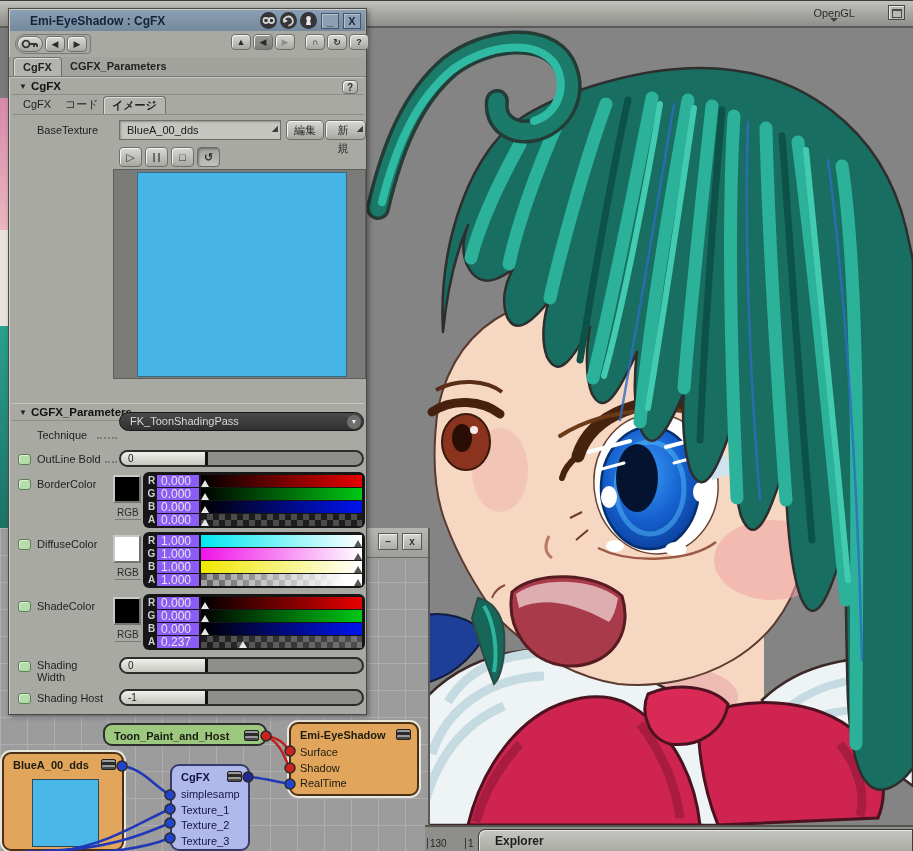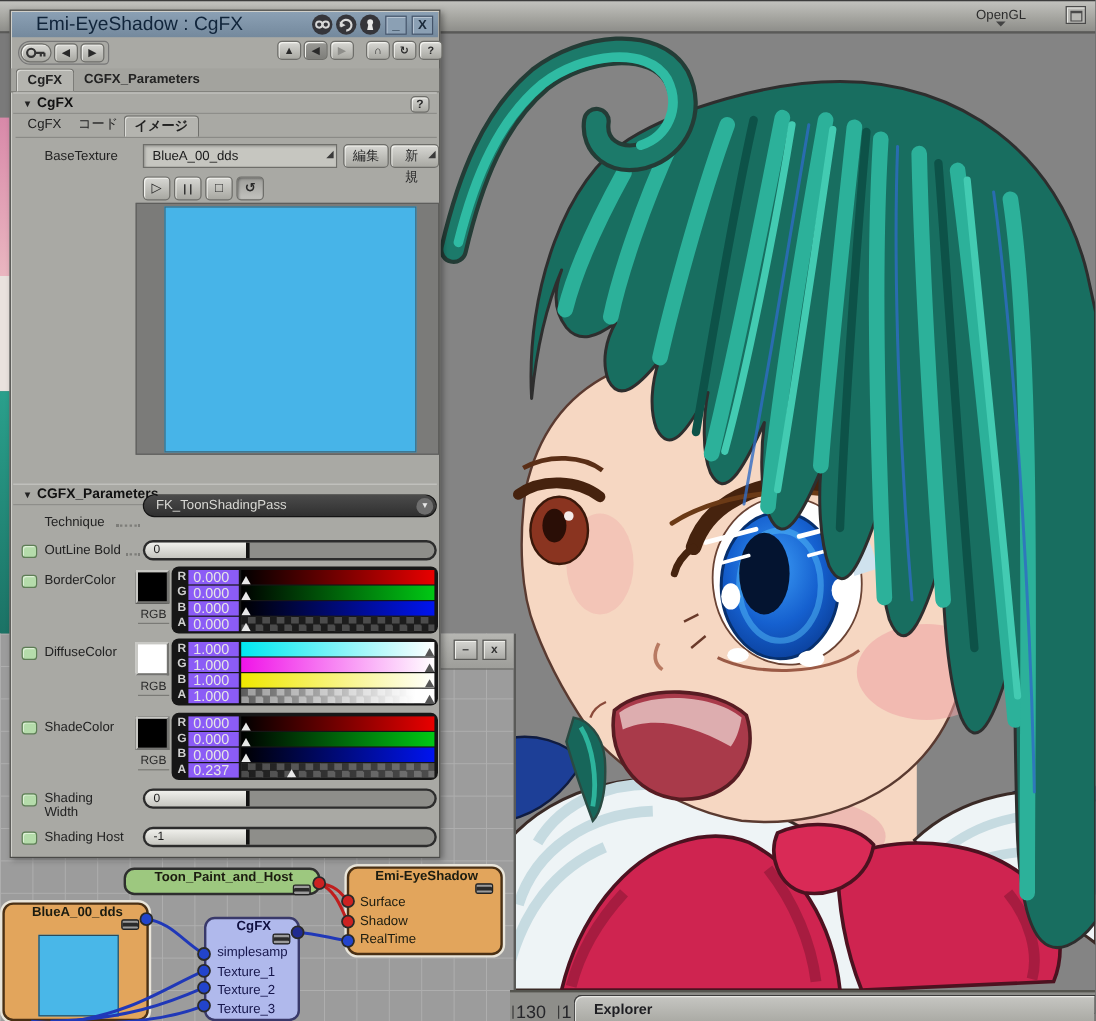--- a/index.html
+++ b/index.html
@@ -27,47 +27,47 @@
     background-color:#9c9c9c;
     background-image:linear-gradient(#aeaeae 1px,transparent 1px),linear-gradient(90deg,#aeaeae 1px,transparent 1px);
     background-size:27px 27px;border-right:2px solid #5a5a58;z-index:1;}
   .ng-corner{position:absolute;right:0;top:0;width:62px;height:30px;background:linear-gradient(#b6b6b2,#9e9e9a);
     border-bottom:1px solid #6a6a68;border-left:1px solid #6a6a68;}
   .mini-btn{position:absolute;top:5px;width:20px;height:17px;border:1px solid #5a5a58;background:linear-gradient(#d6d6d2,#aaaaa6);
     box-shadow:inset 1px 1px 0 #f0f0ec;font-size:10px;font-weight:bold;color:#333;text-align:center;line-height:15px;}
 
   
   .node{position:absolute;border-radius:9px;font-size:11px;color:#1c1c10;z-index:2;}
-  .node .titlebar{display:flex;align-items:center;height:21px;padding:0 6px 0 9px;font-weight:bold;flex-direction:column;}
+  .node .titlebar{display:flex;align-items:center;height:21px;padding:0 6px 0 9px;font-weight:bold;}
   .burger{margin-left:auto;width:15px;height:11px;border-radius:2px;background:#4a4a4a;box-shadow:inset 0 2px 0 #9a9a9a,inset 0 5px 0 #2a2a2a,inset 0 7px 0 #9a9a9a;border:1px solid #222;}
   .node-toon{left:103px;top:723px;width:164px;height:23px;background:#9dc87f;border:2px solid #2e2e2e;}
   .node-emi{left:289px;top:722px;width:130px;height:74px;background:#e2a55c;border:2px solid #4a3014;box-shadow:0 0 0 2px #e9e5da;}
   .node-emi .port,.node-cgfx .port{height:15.5px;line-height:15.5px;padding-left:9px;}
   .node-bluea{left:2px;top:752px;width:122px;height:99px;background:#e2a55c;border:2px solid #4a3014;box-shadow:0 0 0 2px #e9e5da;}
   .thumb{position:absolute;left:28px;top:25px;width:67px;height:68px;background:#49b7e8;border:1px solid #2a4a5a;}
   .node-cgfx{left:170px;top:764px;width:80px;height:87px;background:#b0b9ec;border:2px solid #39396a;color:#15154a;}
   .node-cgfx .titlebar{color:#101040;}
   .wires{position:absolute;left:0;top:700px;width:430px;height:151px;z-index:3;pointer-events:none;}
 
   
   .bottombar{position:absolute;left:425px;top:825px;width:488px;height:26px;background:#8e8e8a;border-top:2px solid #55554f;z-index:4;}
-  .tl-num{position:absolute;top:11px;font-size:15px;color:#26262a;border-left:1px solid #3a3a3a;padding-left:2px;line-height:11px;}
+  .tl-num{position:absolute;top:11px;font-size:10px;color:#26262a;border-left:1px solid #3a3a3a;padding-left:2px;line-height:11px;}
   .ruler{position:absolute;left:55px;right:0;bottom:0;height:7px;background:#a2a29e;border-top:1px solid #6a6a66;}
   .ruler .tick{position:absolute;bottom:0;width:1px;height:6px;background:#4a4a4a;}
   .ruler .playhead{position:absolute;bottom:0;width:3px;height:7px;background:#d02020;}
   .explorer{position:absolute;left:53px;top:2px;width:435px;height:24px;background:linear-gradient(#c6c6c2,#a8a8a2);
     border:1px solid #3c3c3c;border-bottom:none;border-radius:7px 0 0 0;box-shadow:inset 1px 1px 0 #e6e6e2;}
   .explorer .ttl{font-size:12px;font-weight:bold;color:#1e1e22;padding:4px 0 0 16px;}
 
   
   .pe{position:absolute;left:8px;top:8px;width:359px;height:707px;background:#a9a9a4;
     border:1px solid #4a4a48;box-shadow:2px 2px 5px rgba(0,0,0,.35), inset 1px 1px 0 #cfcfca;z-index:5;font-size:11px;color:#1c1c1c;}
   .pe-title{position:absolute;left:1px;top:1px;right:1px;height:21px;background:linear-gradient(#8ba0b4,#74899d);
     display:flex;align-items:center;padding:0 4px 0 20px;}
-  .pe-title .cap{font-size:16px;font-weight:normal;color:#10243a;}
+  .pe-title .cap{font-size:12px;font-weight:bold;color:#10243a;}
   .tb-ico{width:17px;height:17px;border-radius:9px;background:#35353a;margin-left:3px;position:relative;flex:none;}
   .tb-ico svg{position:absolute;left:0;top:0;}
   .ctl{width:18px;height:16px;margin-left:4px;text-align:center;font-size:11px;font-weight:bold;color:#1a2a3a;line-height:14px;flex:none;}
   .ctl.x{border:1px solid #44546a;background:#8ba0b4;box-shadow:inset 1px 1px 0 #b6c4d2;}
 
   .pe-toolbar{position:absolute;left:0;top:22px;width:100%;height:26px;}
   .bevel{display:inline-block;border:1px solid #6e6e6a;background:linear-gradient(#d8d8d4,#a8a8a2);
     box-shadow:inset 1px 1px 0 #f2f2ee;border-radius:4px;text-align:center;color:#2a2a2a;}
   .pe-toolbar .grp{position:absolute;left:6px;top:3px;width:76px;height:20px;border:1px solid #777;border-radius:10px 4px 4px 10px;}
   .key-btn{position:absolute;left:1px;top:1px;width:26px;height:16px;border-radius:8px;}

